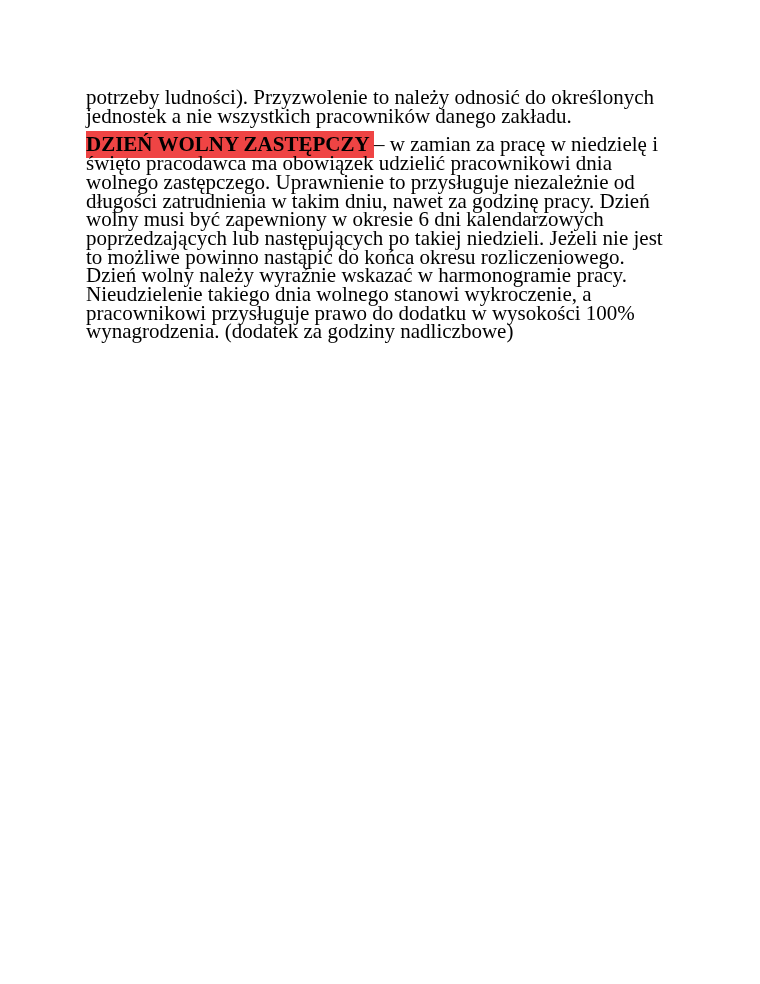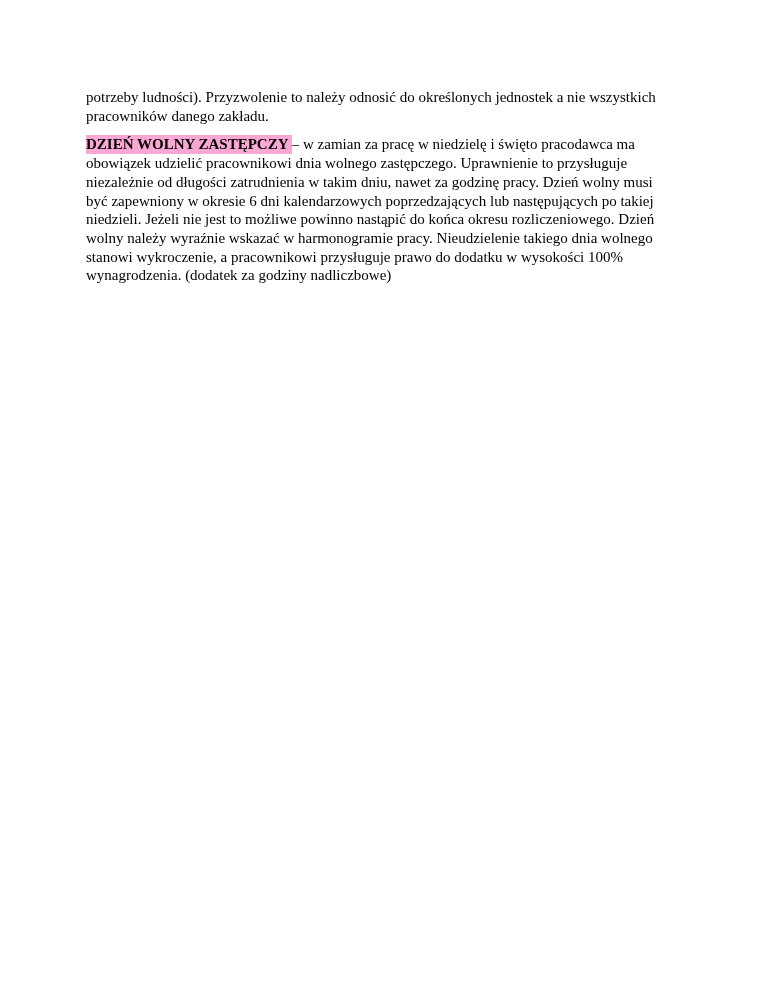--- a/index.html
+++ b/index.html
@@ -13,31 +13,31 @@
     height: 984px;
     background: #ffffff;
     overflow: hidden;
   }
   .text-block {
     position: absolute;
     left: 86px;
     top: 88px;
     width: 588px;
     font-family: "Liberation Serif", serif;
-    font-size: 15px;
+    font-size: 21px;
     line-height: 18.7px;
     color: #000000;
     text-align: left;
   }
   .para {
     margin: 0 0 10px 0;
     padding: 0;
   }
   mark.term-highlight {
-    background-color: #f9a8d4;
+    background-color: #ef4444;
     color: #000000;
     font-weight: bold;
     padding: 1px 0 2px 0;
   }
 </style>
 </head>
 <body>
 
 <div class="page">
   <div class="text-block">

